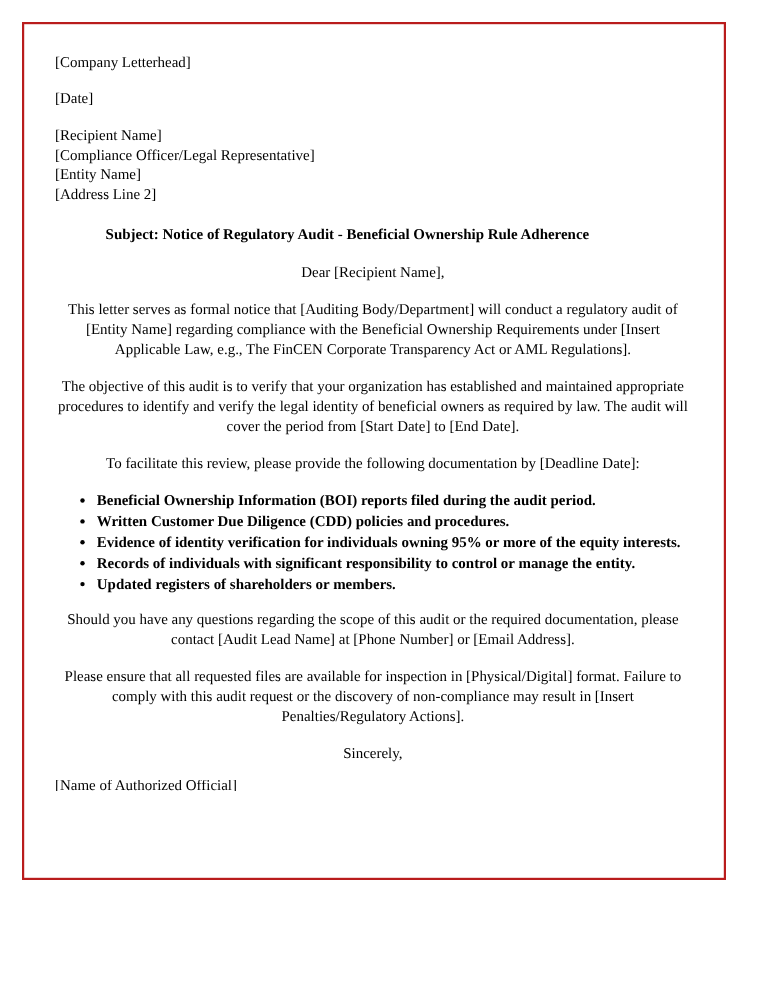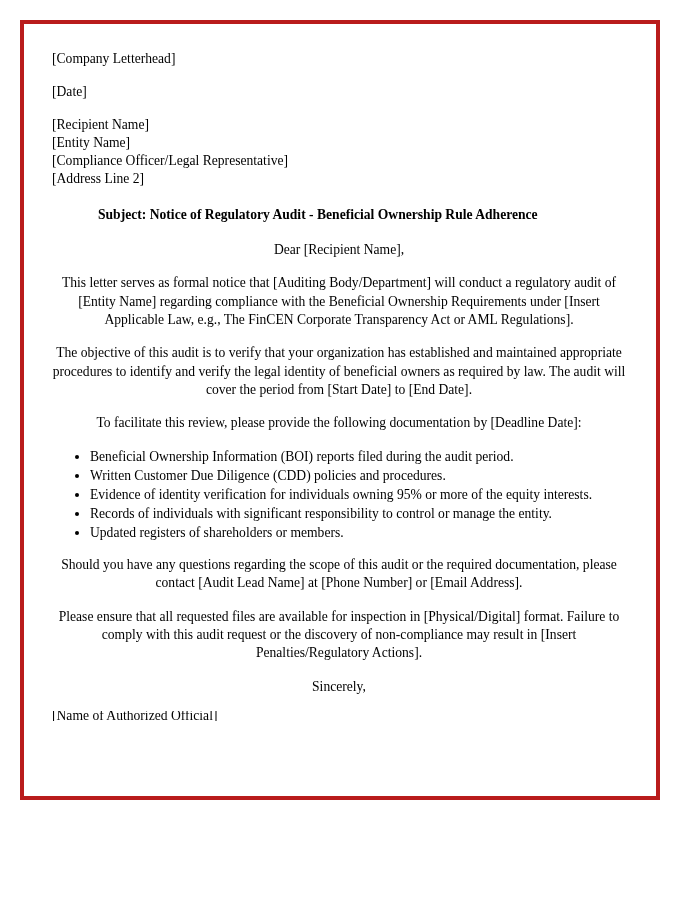--- a/index.html
+++ b/index.html
@@ -14,21 +14,21 @@
     color: #000000;
     overflow: hidden;
   }
   .page {
     position: absolute;
     left: 20px;
     top: 20px;
     width: 640px;
     height: 780px;
     background: #ffffff;
-    border: 4px solid #b91c1c;
+    border: 2px solid #b91c1c;
     box-sizing: border-box;
     overflow: hidden;
   }
   .content {
     padding: 26px 30px 0 28px;
     font-size: 13.6px;
     line-height: 1.35;
   }
   .block {
     margin-bottom: 15px;
@@ -44,20 +44,21 @@
     margin-left: 46px;
   }
   p.para {
     margin: 0 0 15px 0;
     text-align: center;
   }
   ul.doclist {
     margin: 0 0 14px 0;
     padding-left: 38px;
     list-style-type: disc;
+    font-weight: bold;
   }
   ul.doclist li {
     margin: 0 0 1px 0;
     line-height: 1.33;
   }
   .clipped {
     position: relative;
     height: 10px;
     overflow: hidden;
   }
@@ -78,22 +79,22 @@
     <div class="block">
       <div class="addr-line">[Company Letterhead]</div>
     </div>
 
     <div class="block">
       <div class="addr-line">[Date]</div>
     </div>
 
     <div class="block">
       <div class="addr-line">[Recipient Name]</div>
+      <div class="addr-line">[Compliance Officer/Legal Representative]</div>
       <div class="addr-line">[Entity Name]</div>
-      <div class="addr-line">[Compliance Officer/Legal Representative]</div>
       <div class="addr-line">[Address Line 2]</div>
     </div>
 
     <div class="subject">Subject: Notice of Regulatory Audit - Beneficial Ownership Rule Adherence</div>
 
     <p class="para">Dear [Recipient Name],</p>
 
     <p class="para">This letter serves as formal notice that [Auditing Body/Department] will conduct a regulatory audit of [Entity Name] regarding compliance with the Beneficial Ownership Requirements under [Insert Applicable Law, e.g., The FinCEN Corporate Transparency Act or AML Regulations].</p>
     <p class="para">The objective of this audit is to verify that your organization has established and maintained appropriate procedures to identify and verify the legal identity of beneficial owners as required by law. The audit will cover the period from [Start Date] to [End Date].</p>
     <p class="para">To facilitate this review, please provide the following documentation by [Deadline Date]:</p>

